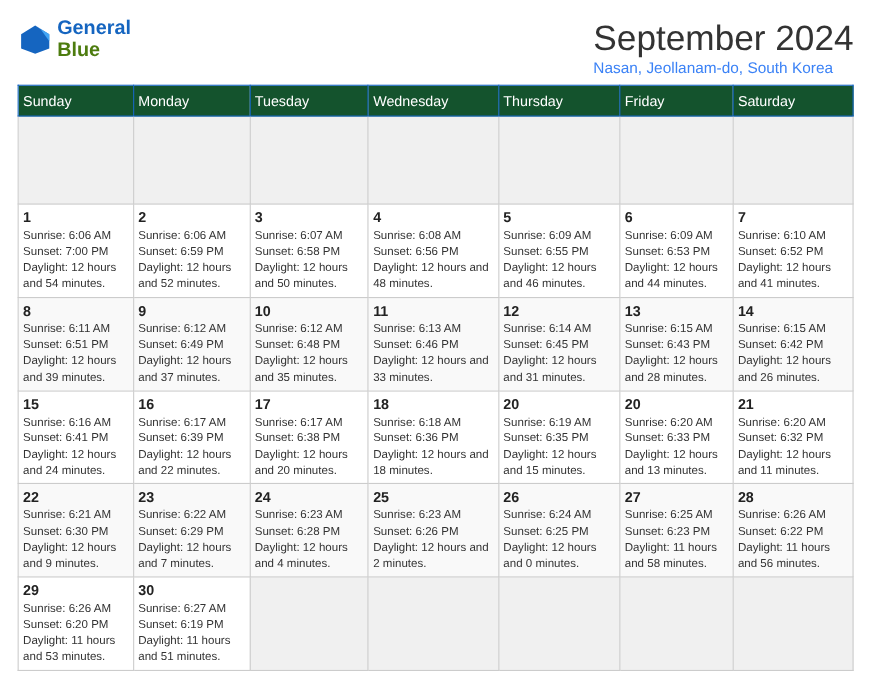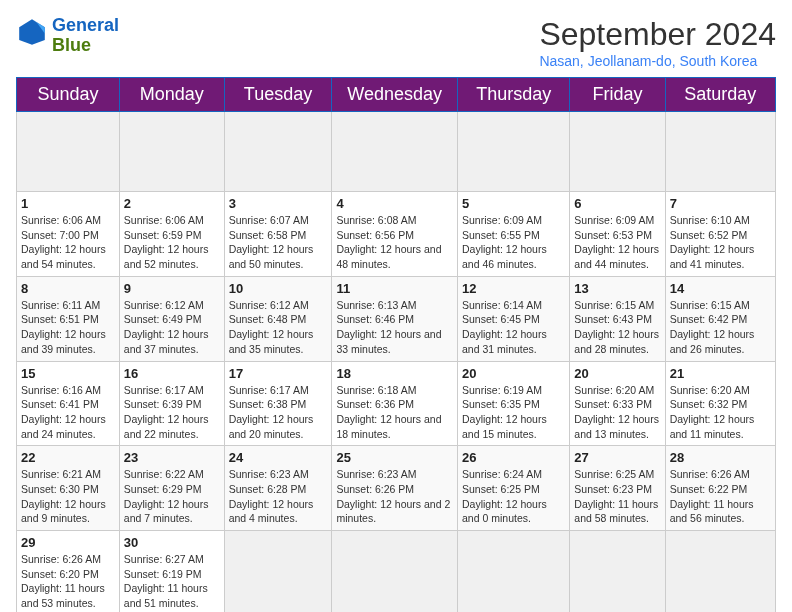--- a/index.html
+++ b/index.html
@@ -11,21 +11,21 @@
       padding: 16px;
     }
     .header {
       display: flex;
       justify-content: space-between;
       align-items: flex-start;
       margin-bottom: 8px;
     }
     .logo {
       display: flex;
-      align-items: flex-start;
+      align-items: center;
       gap: 4px;
     }
     .logo-text {
       font-size: 18px;
       font-weight: bold;
       color: #333;
       line-height: 1.1;
     }
     .logo-text span {
       color: #1565c0;
@@ -45,25 +45,25 @@
     .subtitle {
       font-size: 14px;
       color: #3b82f6;
     }
     table {
       width: 100%;
       border-collapse: collapse;
       font-size: 11px;
     }
     thead th {
-      background-color: #701a75;
+      background-color: #14532d;
       color: #fff;
       padding: 6px 4px;
-      text-align: center;
-      font-size: 18px;
+      text-align: left;
+      font-size: 13px;
       font-weight: normal;
       border: 1px solid #1565c0;
     }
     tbody td {
       vertical-align: top;
       padding: 4px;
       border: 1px solid #ccc;
       min-height: 70px;
       height: 80px;
       background: #fff;

